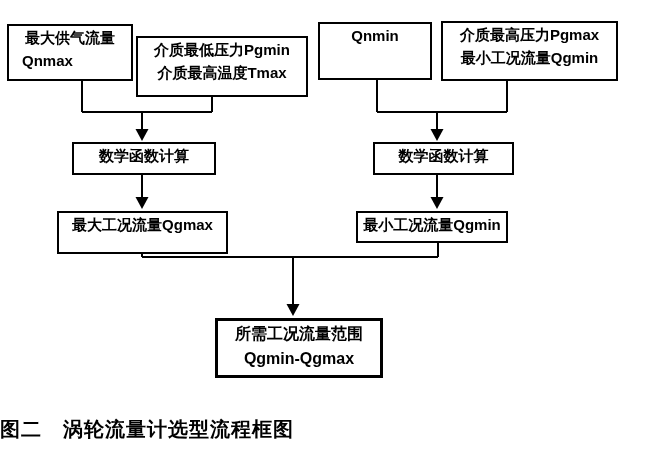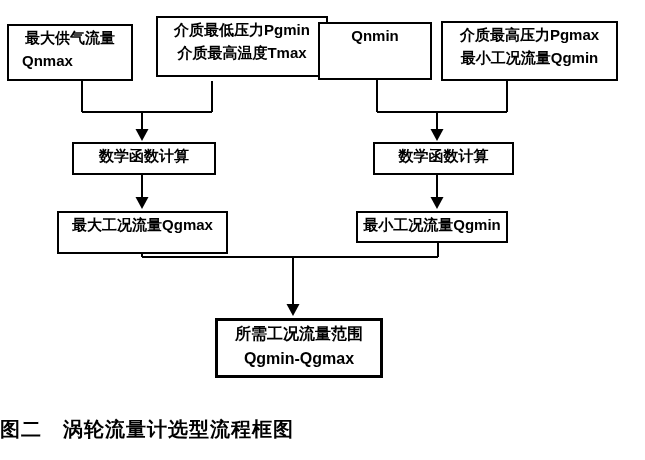--- a/index.html
+++ b/index.html
@@ -60,21 +60,21 @@
 
     <path d="M142 242 V257 M438 243 V257 M142 257 H438 M293 257 V304" stroke="#000000" stroke-width="2" fill="none"></path>
     <polygon points="293,316 286.5,304 299.5,304" fill="#000000"></polygon>
   </svg>
 
   <div class="box" style="left:7px;top:24px;width:126px;height:57px;">
     <div class="ln">最大供气流量</div>
     <div class="ln indent-left">Qnmax</div>
   </div>
 
-  <div class="box" style="left:136px;top:16px;width:172px;height:61px;margin-left:20px;">
+  <div class="box" style="left:136px;top:36px;width:172px;height:61px;">
     <div class="ln">介质最低压力Pgmin</div>
     <div class="ln">介质最高温度Tmax</div>
   </div>
 
   <div class="box" style="left:318px;top:22px;width:114px;height:58px;">
     <div class="ln">Qnmin</div>
   </div>
 
   <div class="box" style="left:441px;top:21px;width:177px;height:60px;">
     <div class="ln">介质最高压力Pgmax</div>

